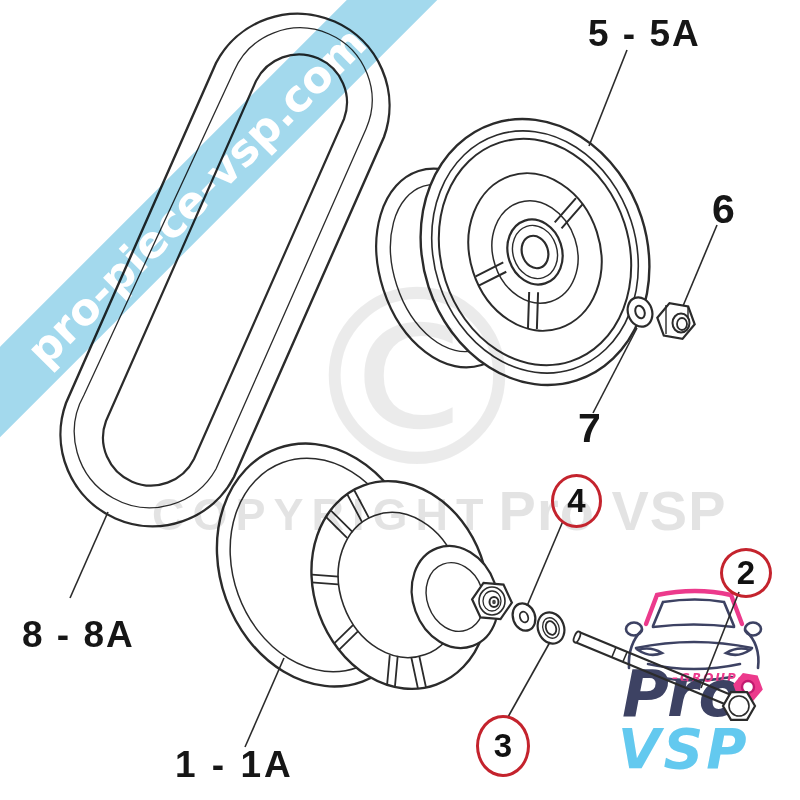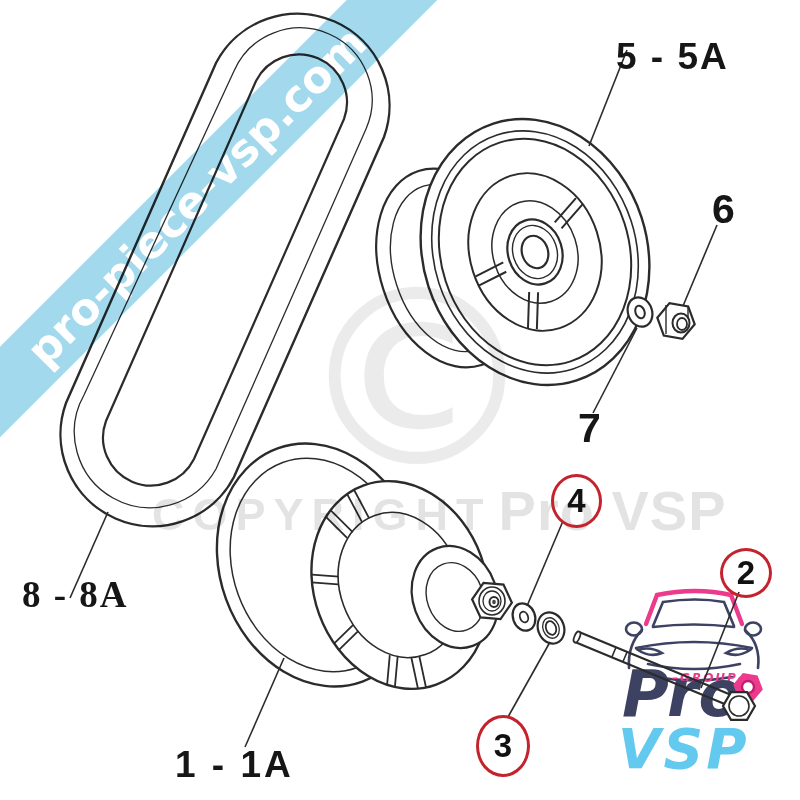--- a/index.html
+++ b/index.html
@@ -18,24 +18,24 @@
 
   
   .banner{position:absolute;left:-164px;top:164px;width:720px;height:64px;z-index:3;
           background:#a3d9ed;transform:rotate(-45deg);mix-blend-mode:multiply;
           display:flex;align-items:center;justify-content:center;}
   .banner span{color:#fff;font-family:"DejaVu Sans",sans-serif;font-weight:bold;
                font-size:44px;letter-spacing:0px;}
 
   
   .plabel{position:absolute;z-index:4;color:#161616;font-weight:bold;line-height:1;white-space:nowrap;}
-  .l5{left:616px;top:15px;font-size:37px;letter-spacing:2px;margin-top:23px;}
+  .l5{left:588px;top:15px;font-size:37px;letter-spacing:2px;}
   .l6{left:712px;top:189px;font-size:41px;}
   .l7{left:578px;top:408px;font-size:41px;}
-  .l8{left:22px;top:576px;font-size:37px;letter-spacing:2px;font-family:Liberation Serif, serif;}
+  .l8{left:22px;top:616px;font-size:37px;letter-spacing:2px;}
   .l1{left:175px;top:746px;font-size:37px;letter-spacing:3px;}
 
   
   .callout{position:absolute;z-index:4;border:3px solid #c4232d;border-radius:50%;
            display:flex;align-items:center;justify-content:center;
            color:#111;font-weight:bold;font-size:33px;background:transparent;}
   .c4{left:551px;top:474px;width:45px;height:48px;}
   .c2{left:720px;top:548px;width:46px;height:44px;}
   .c3{left:476px;top:715px;width:48px;height:56px;}
 </style>

